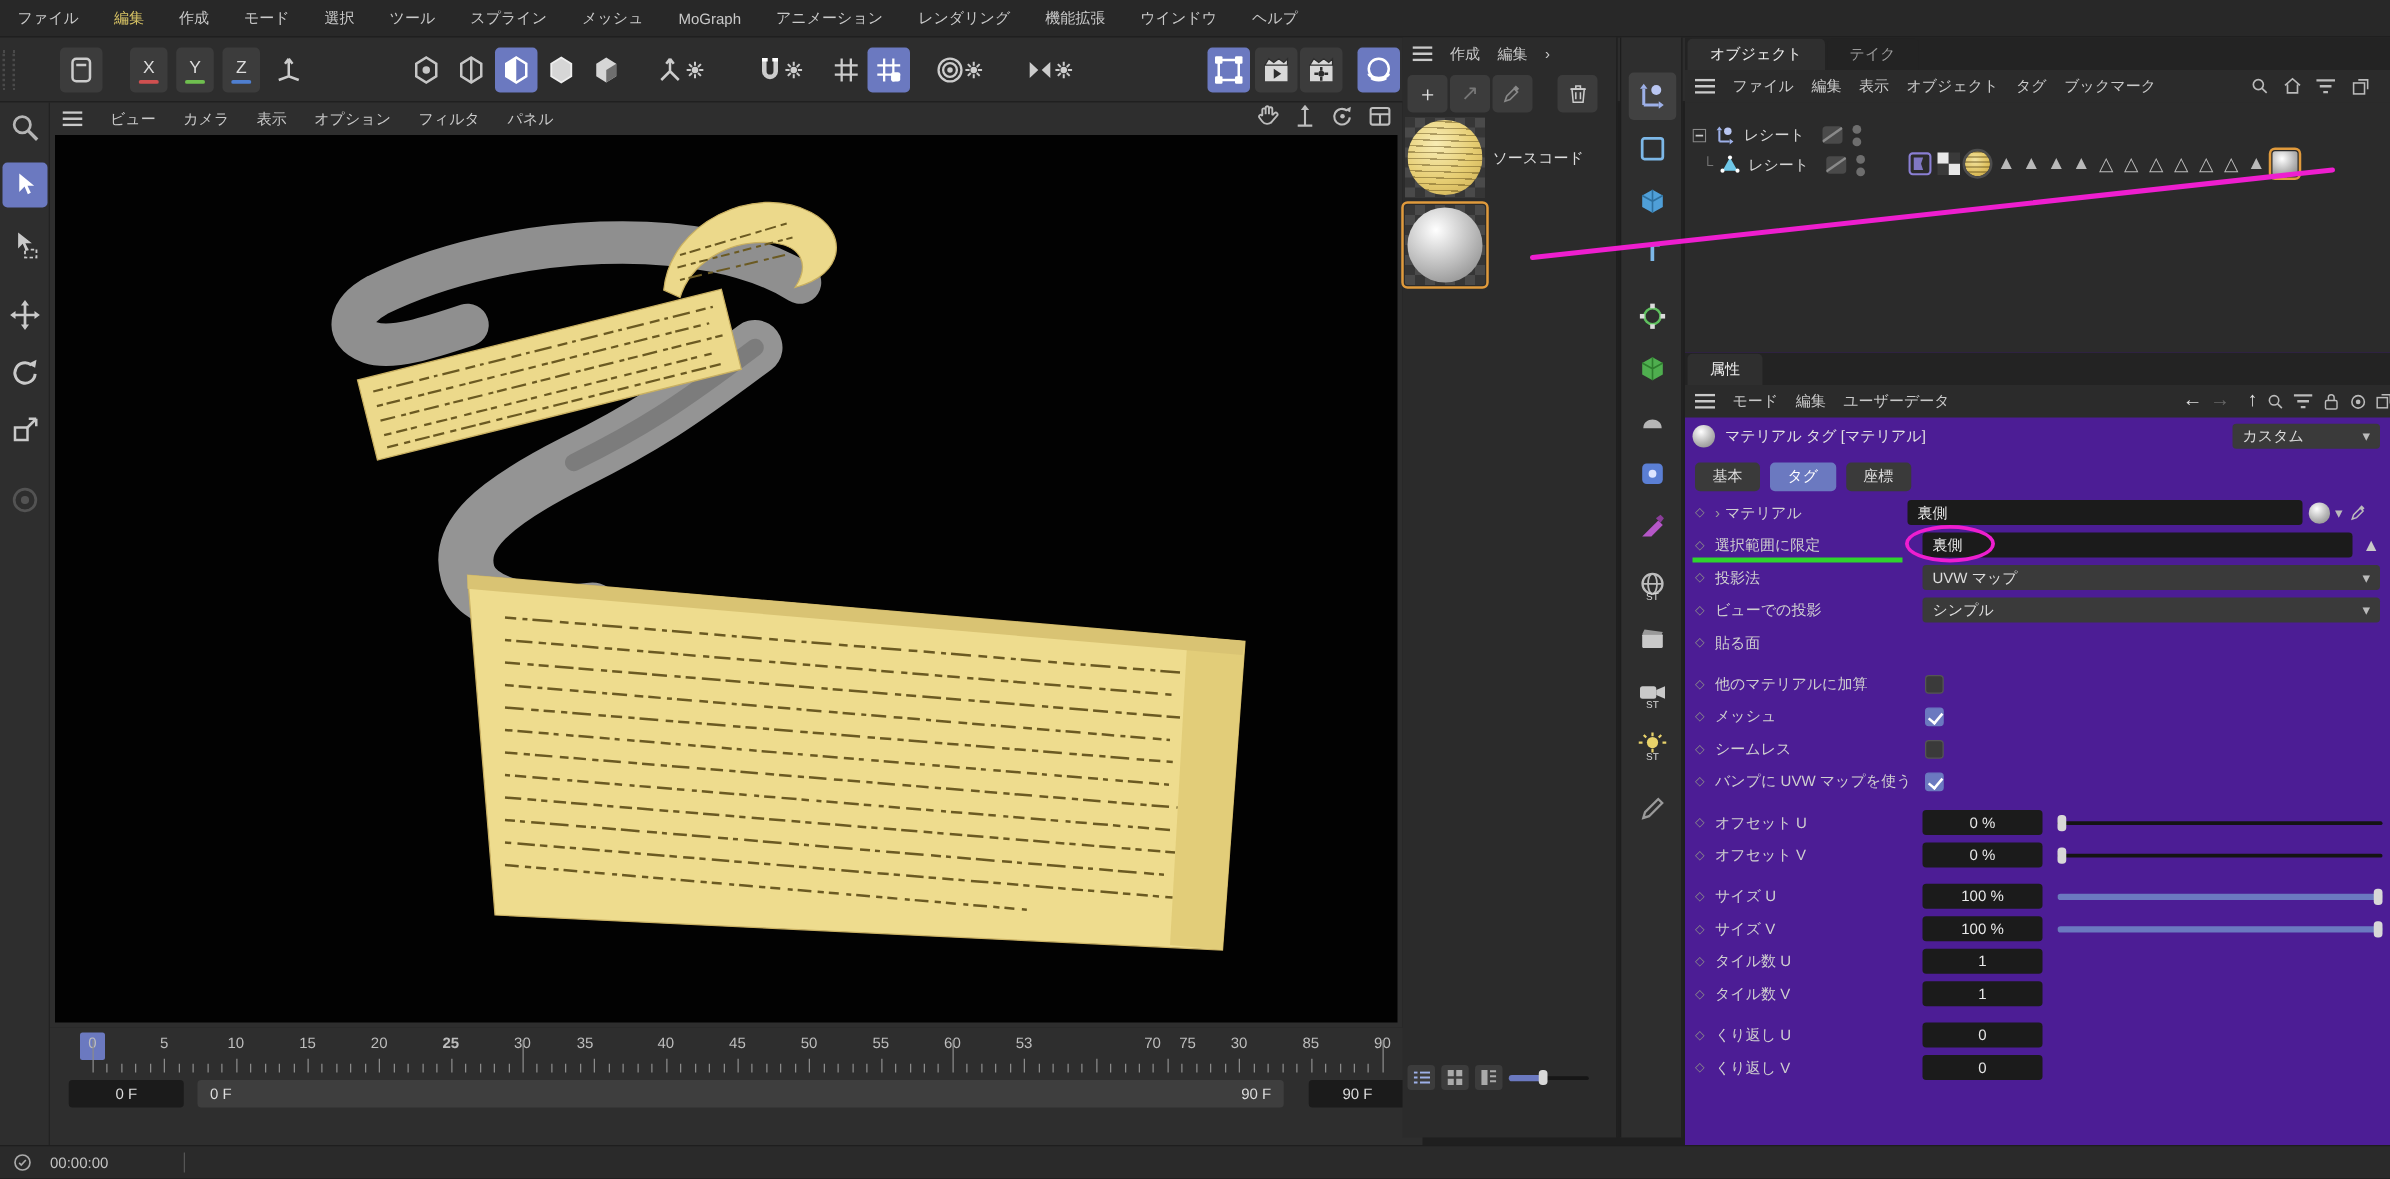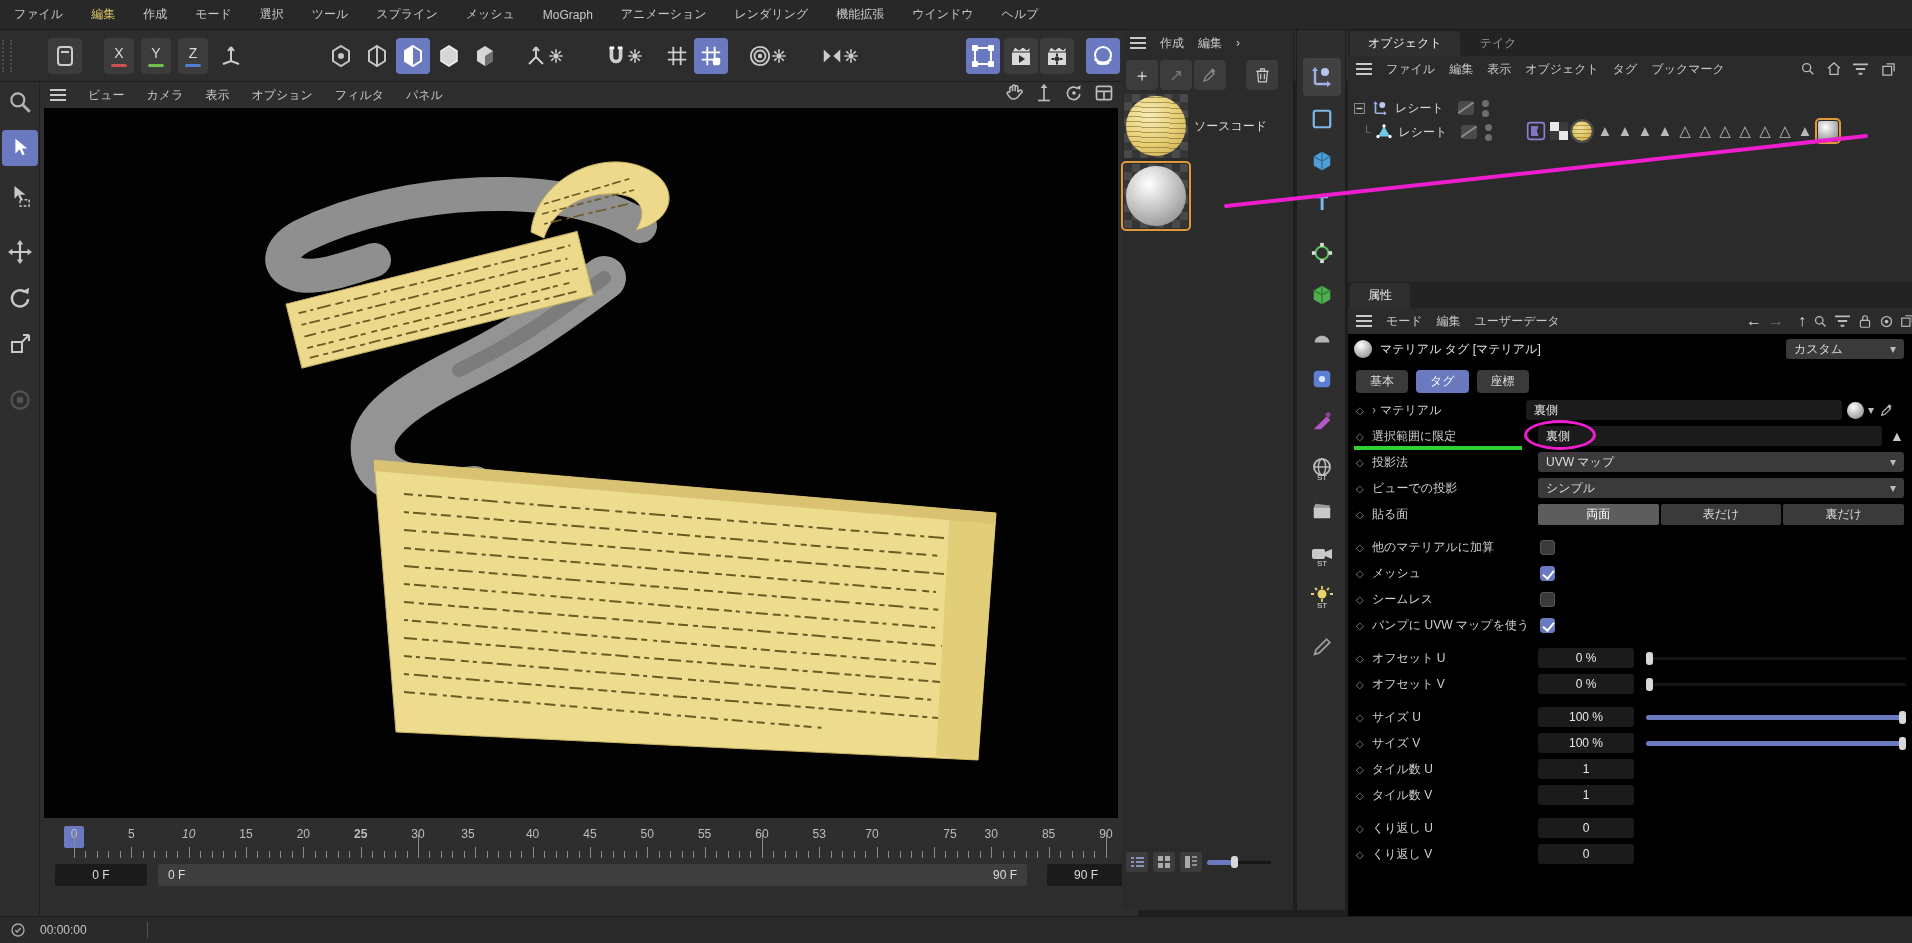--- a/index.html
+++ b/index.html
@@ -64,21 +64,21 @@
   .dot{width:7px;height:7px;border-radius:50%;background:#6e6e6e;}
   .chip{width:16px;height:14px;background:#4a4a4a;border-radius:3px;position:relative;margin-left:14px;overflow:hidden;}
   .chip:after{content:"";position:absolute;left:-3px;top:5px;width:24px;height:2px;background:#8a8a8a;transform:rotate(-35deg);}
   .tagstrip{position:absolute;left:178px;top:1px;display:flex;align-items:center;gap:3px;}
   .tag-tri{font-size:15px;color:#b9b9b9;width:20px;text-align:center;}
   .tex-tag{width:20px;height:20px;border-radius:50%;}
   .tex-yellow{background:radial-gradient(circle at 40% 35%,#f2e3a0,#dfc15e 60%,#bb9b42);outline:2px solid #4d4d4d;}
   .tex-sphere{background:radial-gradient(circle at 38% 30%,#fff,#b5b5b5 55%,#808080);}
   .selbox{outline:2px solid #e09a3c;outline-offset:1px;border-radius:2px;}
   
-  .attr{position:absolute;left:0;top:252px;width:564px;height:634px;background:#000000;}
+  .attr{position:absolute;left:0;top:252px;width:564px;height:634px;background:#4c1d95;}
   .attr-title{display:flex;align-items:center;height:30px;padding-left:6px;gap:8px;color:#e2e2e2;}
   .dd{background:#3a3a3a;border-radius:3px;height:20px;display:flex;align-items:center;justify-content:space-between;padding:0 8px;color:#ddd;}
   .atabs{display:flex;gap:8px;padding:6px 0 4px 8px;}
   .atab{background:#3a3a3a;border-radius:4px;padding:3px 14px;color:#ddd;}
   .atab.active{background:#6b79c0;color:#fff;}
   .sect{font-weight:bold;color:#fff;padding:8px 0 4px 8px;}
   .arow{position:relative;height:26px;display:flex;align-items:center;padding-left:8px;color:#cfcfcf;}
   .dia{color:#8a8a8a;font-size:10px;width:16px;}
   .albl{width:166px;}
   .fieldbx{background:#1b1b1b;border-radius:3px;height:20px;display:flex;align-items:center;padding:0 8px;color:#e8e8e8;}
@@ -396,33 +396,33 @@
       </svg>
     </div>
   </div>
 
   <div class="abs timeline">
     <div class="ruler">
       <div class="playhead"></div>
       <div id="ruler-nums">
           <span class="num" style="left: 34px;">0</span>
           <span class="num" style="left: 91.33px;">5</span>
-          <span class="num" style="left: 148.66px; font-style: italic;">10</span>
+          <span class="num" style="left: 148.66px;">10</span>
           <span class="num" style="left: 205.99px;">15</span>
           <span class="num" style="left: 263.32px;">20</span>
           <span class="num" style="left: 320.65px; font-weight: bold;">25</span>
           <span class="num" style="left: 377.98px;">30</span>
           <span class="num" style="left: 428px;">35</span>
           <span class="num" style="left: 492.64px;">40</span>
           <span class="num" style="left: 549.97px;">45</span>
           <span class="num" style="left: 607.3px;">50</span>
           <span class="num" style="left: 664.63px;">55</span>
           <span class="num" style="left: 721.96px;">60</span>
           <span class="num" style="left: 779.29px;">53</span>
-          <span class="num" style="left: 832px;">70</span>
+          <span class="num" style="left: 882px;">70</span>
           <span class="num" style="left: 910px; text-align: right;">75</span>
           <span class="num" style="left: 951.28px;">30</span>
           <span class="num" style="left: 1008.61px;">85</span>
           <span class="num" style="left: 1065.94px;">90</span>
         </div>
       <div id="ruler-ticks">
           <span class="tick" style="left: 34px; height: 26px;"></span>
           <span class="tick" style="left: 45.466px; height: 7px;"></span>
           <span class="tick" style="left: 56.932px; height: 7px;"></span>
           <span class="tick" style="left: 68.398px; height: 7px;"></span>
@@ -898,25 +898,20 @@
         <span class="albl">ビューでの投影</span>
         <div class="dd" style="width:366px;">
             <span>シンプル</span>
             <span style="color:#bbb;">▾</span>
           </div>
       </div>
 
       <div class="arow">
         <span class="dia">◇</span>
         <span class="albl">貼る面</span>
-        <div class="seg">
-          <div class="segbtn on">両面</div>
-          <div class="segbtn">表だけ</div>
-          <div class="segbtn">裏だけ</div>
-        </div>
       </div>
 
       <div class="gap6"></div>
       <div class="arow">
         <span class="dia">◇</span>
         <span class="albl">他のマテリアルに加算</span>
         <div class="cb"></div>
       </div>
       <div class="arow">
         <span class="dia">◇</span>

